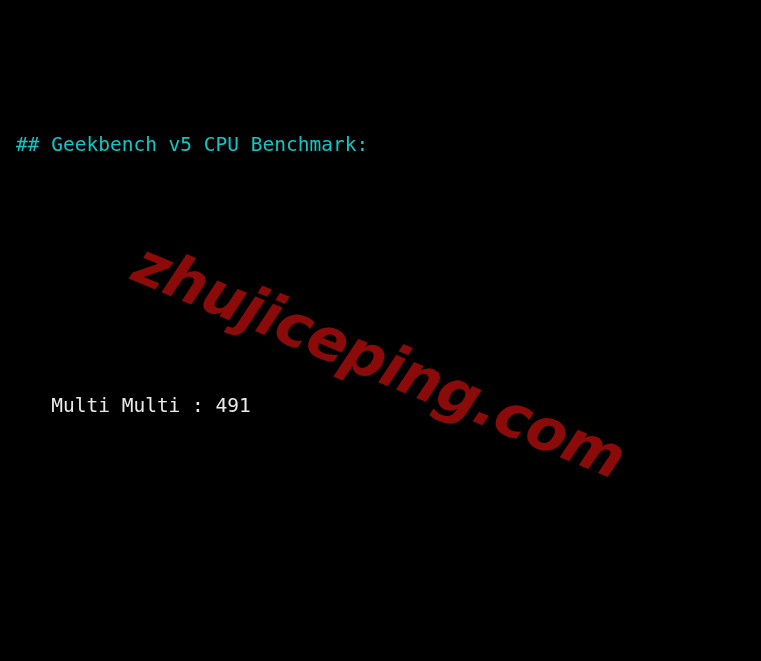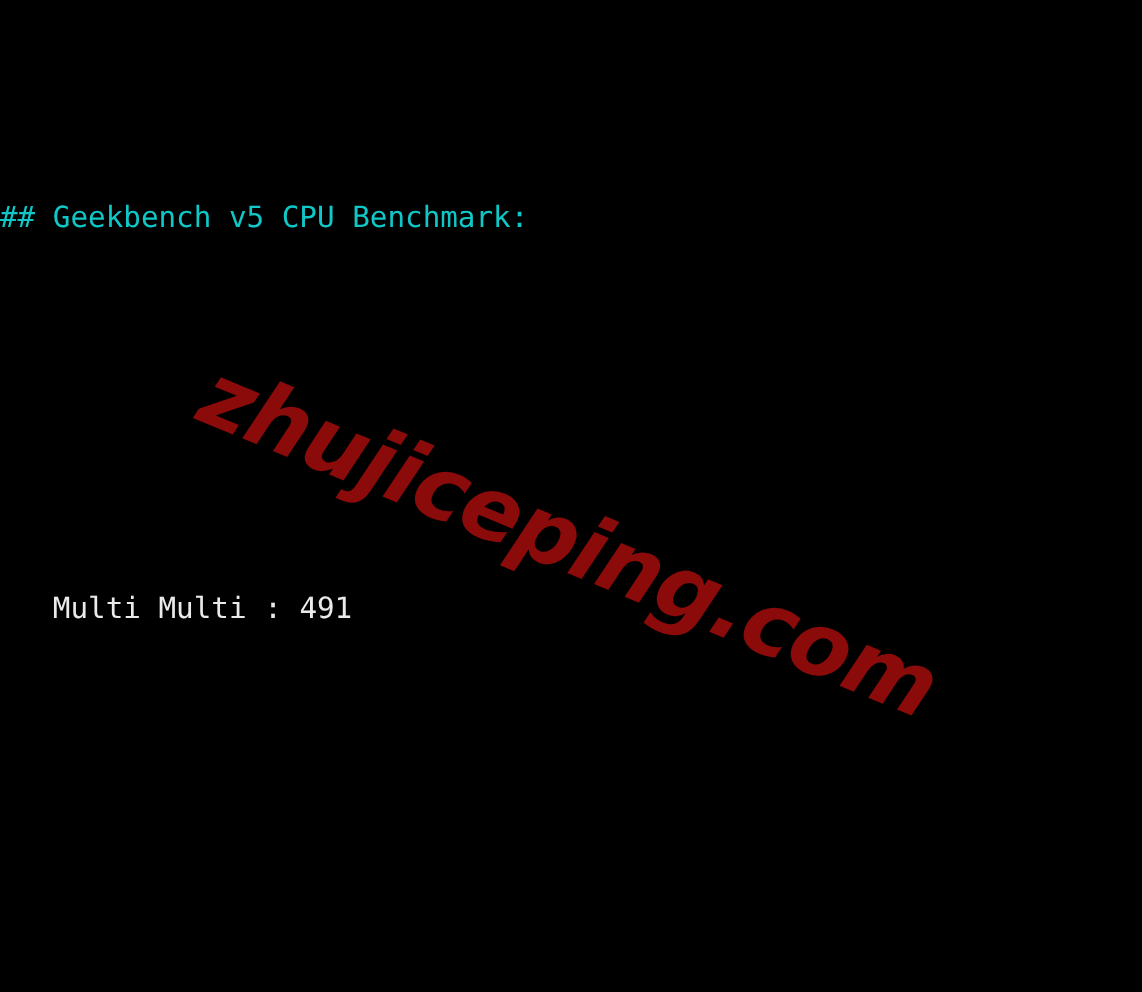--- a/index.html
+++ b/index.html
@@ -52,20 +52,21 @@
     z-index: 2;
     padding: 14px 0 0 0;
     font-size: 19.5px;
     line-height: 29px;
     white-space: pre;
     color: #e6e6e6;
   }
 
   .line {
     height: 29px;
+    padding-left: 16px;
     white-space: pre;
   }
   .line.blank { color: transparent; }
 
   .hdr   { color: #0fc7c7; }
   .val   { color: #eaeaea; }
 </style>
 </head>
 <body>
 

